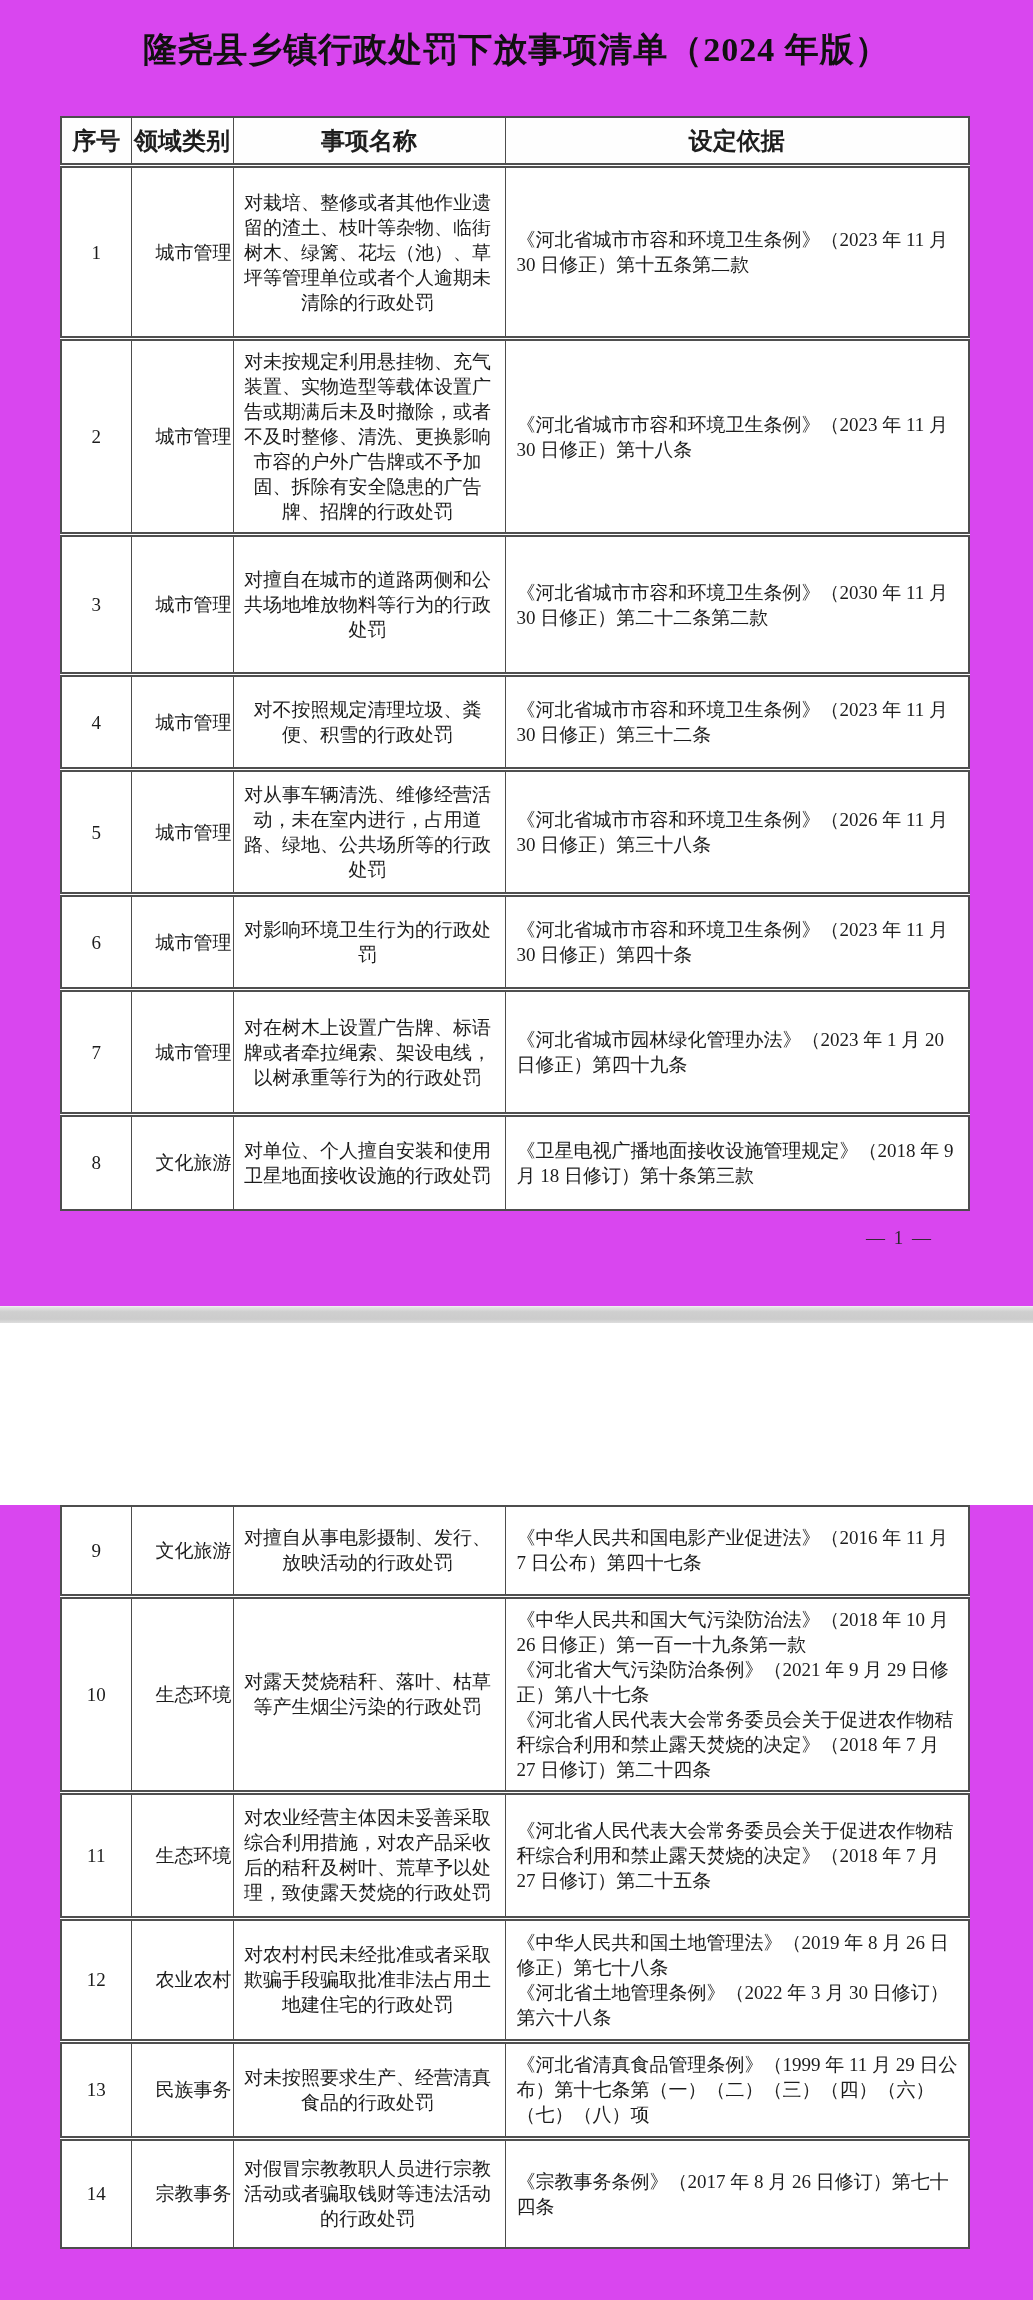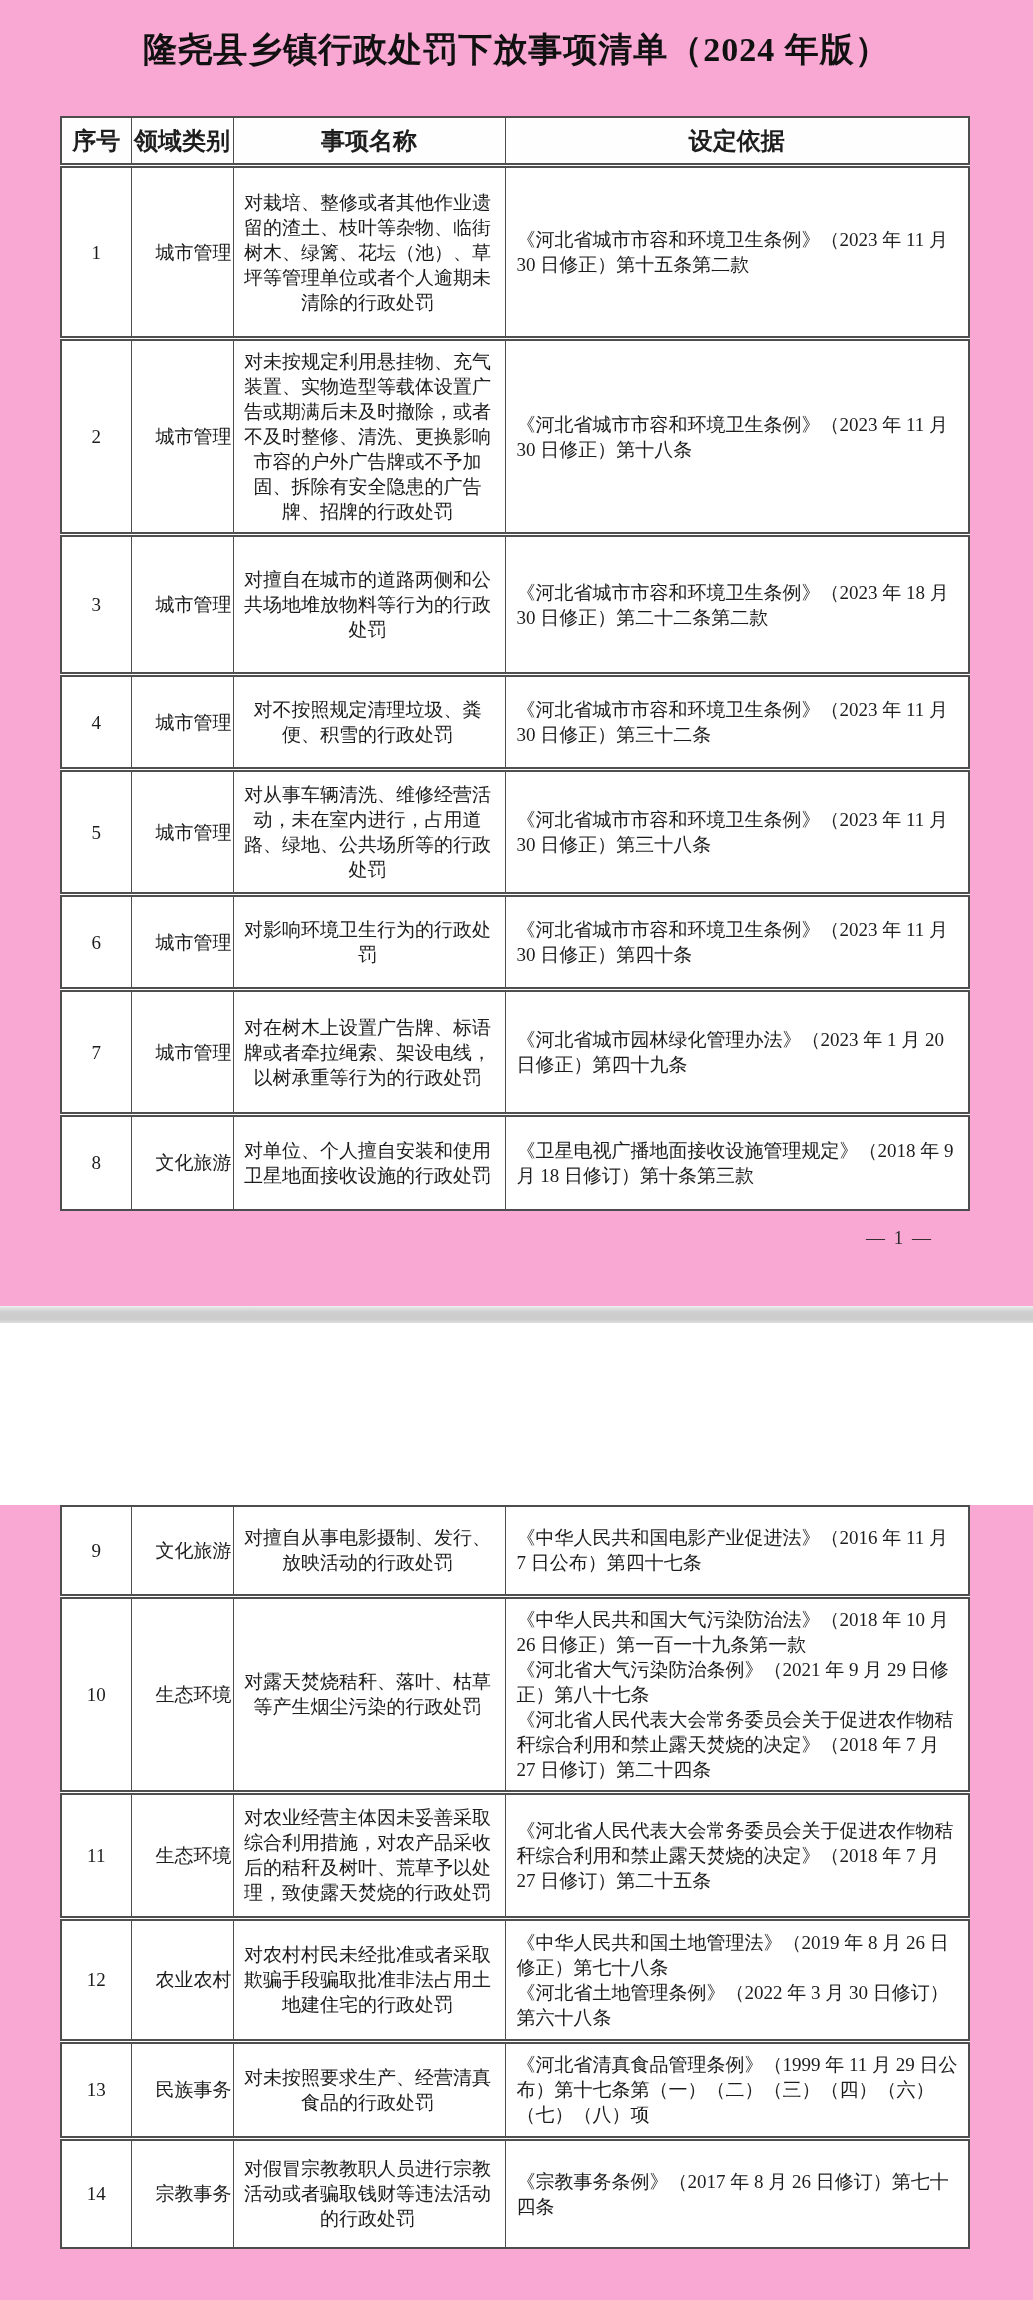--- a/index.html
+++ b/index.html
@@ -4,21 +4,21 @@
 <style>
   html,body{margin:0;padding:0;}
   body{
     width:1033px;height:2300px;
     background:#ffffff;
     font-family:"Liberation Serif", serif;
     color:#1e1e1e;
     overflow:hidden;
     position:relative;
   }
-  .page{position:relative;background:#f9a8d4;}
+  .page{position:relative;background:#d946ef;}
   .page-1{height:1306px;}
   .page-2{height:977px;}
 
   .doc-title{
     margin:0;
     padding-top:26px;
     height:50px;
     text-align:center;
     font-size:34px;
     line-height:48px;
@@ -141,37 +141,37 @@
           <td class="cell-item">对未按规定利用悬挂物、充气装置、实物造型等载体设置广告或期满后未及时撤除，或者不及时整修、清洗、更换影响市容的户外广告牌或不予加固、拆除有安全隐患的广告牌、招牌的行政处罚</td>
           <td class="cell-basis">
             <div class="basis-line">《河北省城市市容和环境卫生条例》（2023 年 11 月 30 日修正）第十八条</div>
           </td>
         </tr>
         <tr>
           <td class="cell-seq">3</td>
           <td class="cell-cat">城市管理</td>
           <td class="cell-item">对擅自在城市的道路两侧和公共场地堆放物料等行为的行政处罚</td>
           <td class="cell-basis">
-            <div class="basis-line">《河北省城市市容和环境卫生条例》（2023 年 18 月 30 日修正）第二十二条第二款</div>
+            <div class="basis-line">《河北省城市市容和环境卫生条例》（2030 年 11 月 30 日修正）第二十二条第二款</div>
           </td>
         </tr>
         <tr>
           <td class="cell-seq">4</td>
           <td class="cell-cat">城市管理</td>
           <td class="cell-item">对不按照规定清理垃圾、粪便、积雪的行政处罚</td>
           <td class="cell-basis">
             <div class="basis-line">《河北省城市市容和环境卫生条例》（2023 年 11 月 30 日修正）第三十二条</div>
           </td>
         </tr>
         <tr>
           <td class="cell-seq">5</td>
           <td class="cell-cat">城市管理</td>
           <td class="cell-item">对从事车辆清洗、维修经营活动，未在室内进行，占用道路、绿地、公共场所等的行政处罚</td>
           <td class="cell-basis">
-            <div class="basis-line">《河北省城市市容和环境卫生条例》（2023 年 11 月 30 日修正）第三十八条</div>
+            <div class="basis-line">《河北省城市市容和环境卫生条例》（2026 年 11 月 30 日修正）第三十八条</div>
           </td>
         </tr>
         <tr>
           <td class="cell-seq">6</td>
           <td class="cell-cat">城市管理</td>
           <td class="cell-item">对影响环境卫生行为的行政处罚</td>
           <td class="cell-basis">
             <div class="basis-line">《河北省城市市容和环境卫生条例》（2023 年 11 月 30 日修正）第四十条</div>
           </td>
         </tr>

